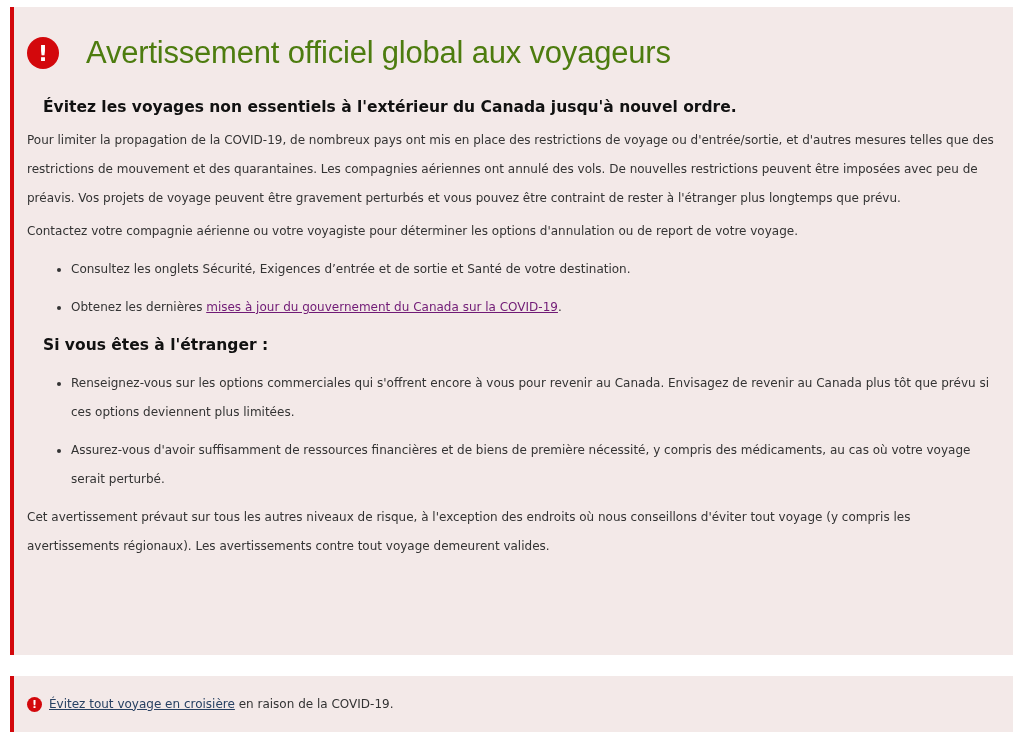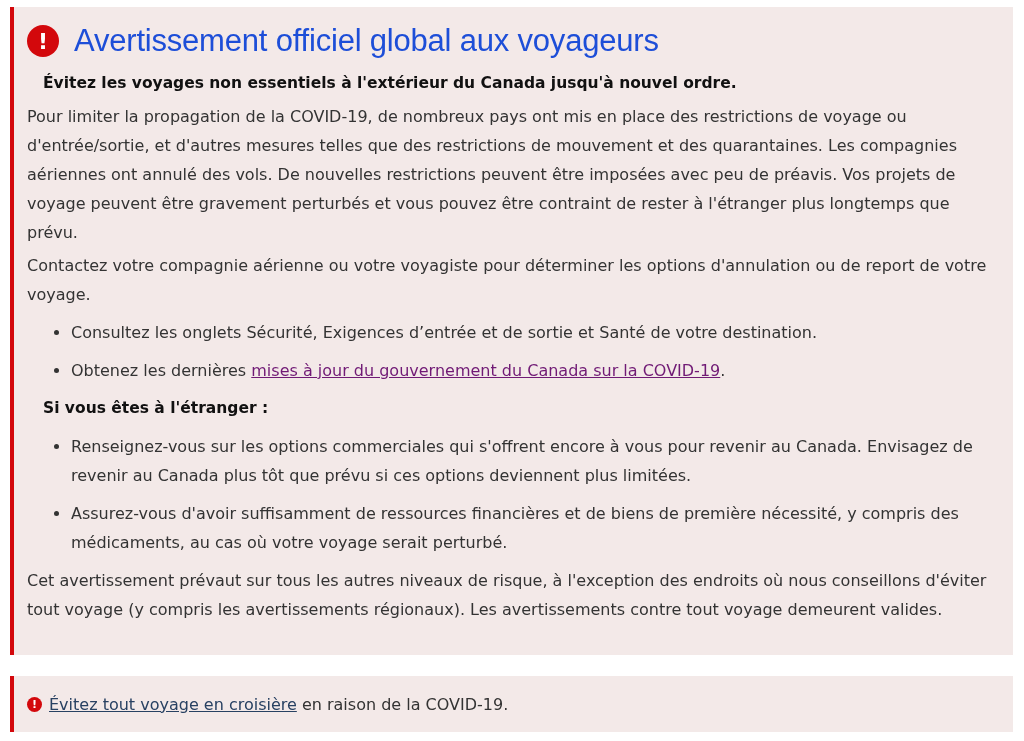--- a/index.html
+++ b/index.html
@@ -53,29 +53,29 @@
       font-size: 22px;
       margin-right: 11px;
     }
     .icon-sm {
       width: 15px;
       height: 15px;
       font-size: 11px;
       margin-right: 7px;
     }
     h2 {
-      margin: 4px;
+      margin: 16px;
       font-family: "Liberation Sans", sans-serif;
       font-size: 31px;
       font-weight: normal;
-      color: #1d4ed8;
+      color: #4d7c0f;
       letter-spacing: -0.2px;
     }
     p, li {
-      font-size: 16px;
+      font-size: 12px;
       line-height: 29px;
       margin: 0;
     }
     .strong {
       font-weight: bold;
       color: #111111;
       font-size: 15.5px;
       margin-left: 16px;
     }
     .para { margin-bottom: 4px; }

